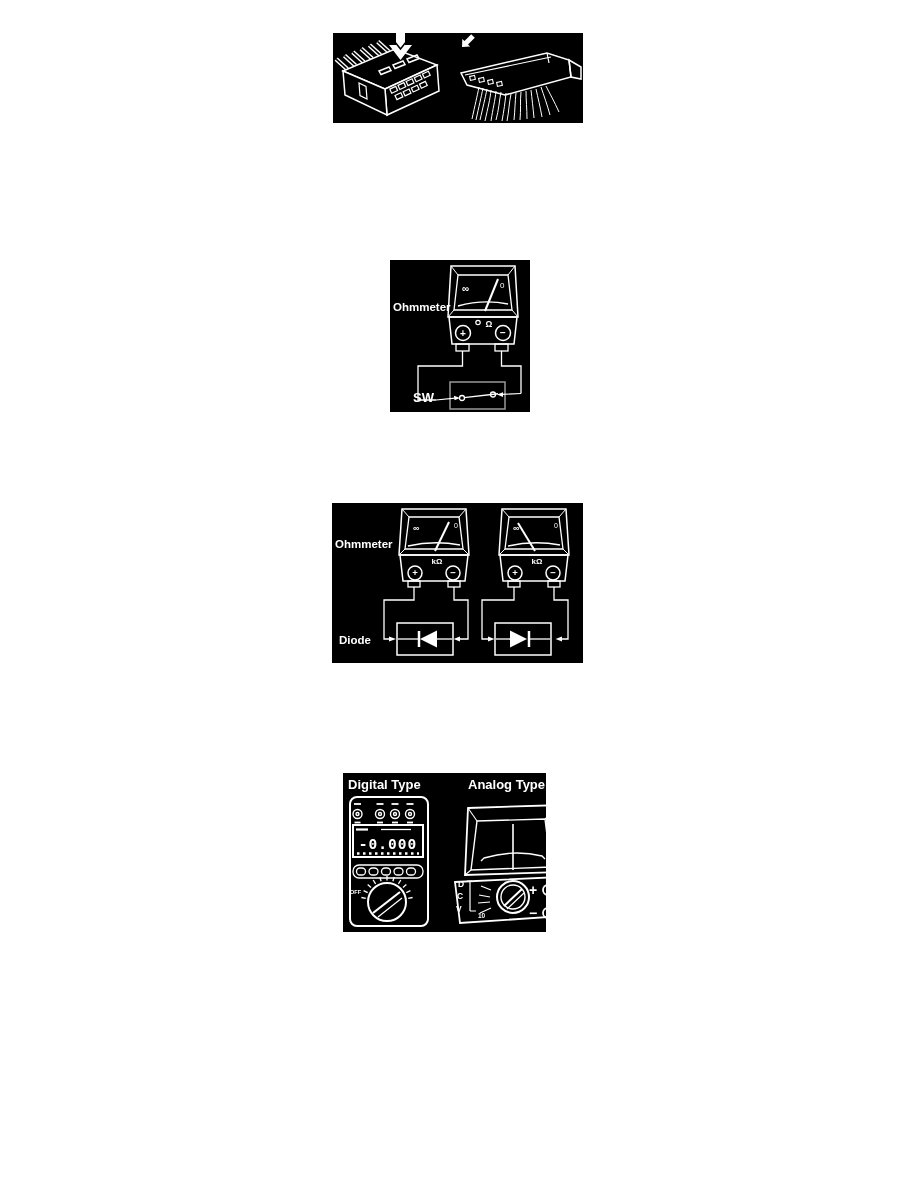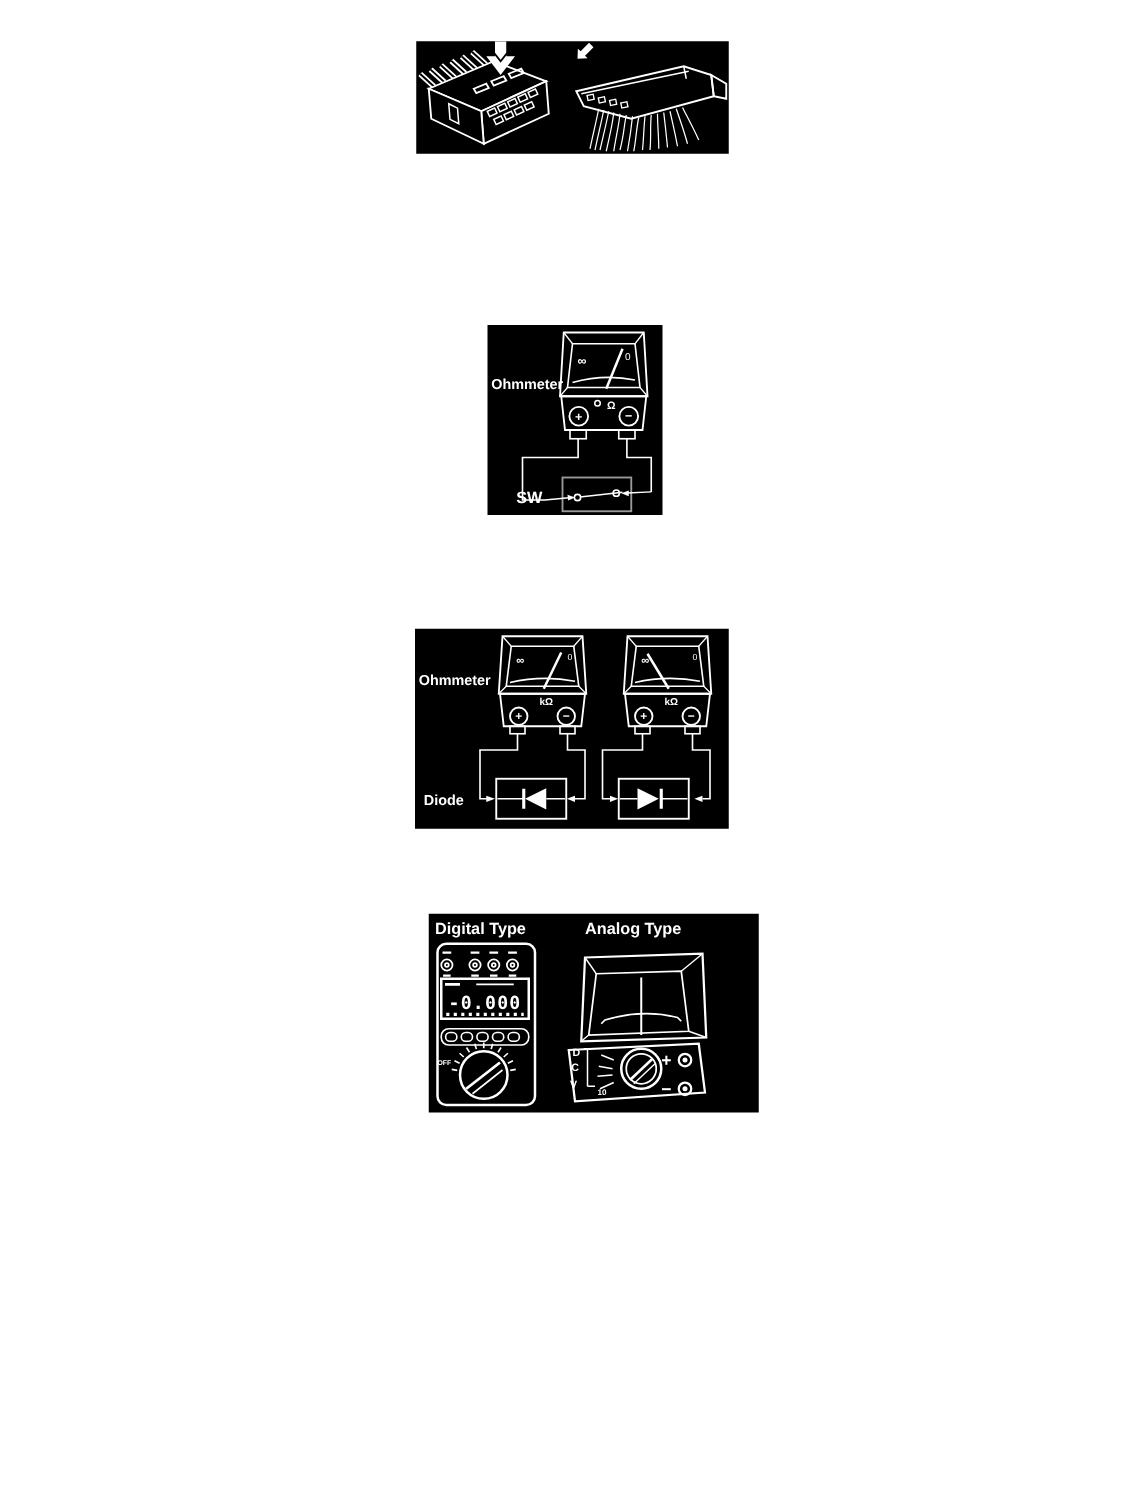--- a/index.html
+++ b/index.html
@@ -5,21 +5,21 @@
   html,body{margin:0;padding:0;}
   body{width:918px;height:1188px;background:#ffffff;position:relative;
        font-family:"Liberation Sans",sans-serif;overflow:hidden;}
   .figure{position:absolute;background:#000000;}
   .figure svg{display:block;}
   svg text{fill:#ffffff;font-family:"Liberation Sans",sans-serif;}
   .seg{font-family:"DejaVu Sans Mono",monospace;font-weight:bold;letter-spacing:1px;}
   #fig-connectors{left:333px;top:33px;width:250px;height:90px;}
   #fig-switch{left:390px;top:260px;width:140px;height:152px;}
   #fig-diode{left:332px;top:503px;width:251px;height:160px;}
-  #fig-meters{left:343px;top:731px;width:264px;height:159px;}
+  #fig-meters{left:343px;top:773px;width:203px;height:159px;}
 </style>
 </head>
 <body>
 
 <div>
 
   <div class="figure" id="fig-connectors">
     <svg width="250" height="90" viewBox="0 0 250 90">
       <g stroke="#ffffff" fill="none">
 

